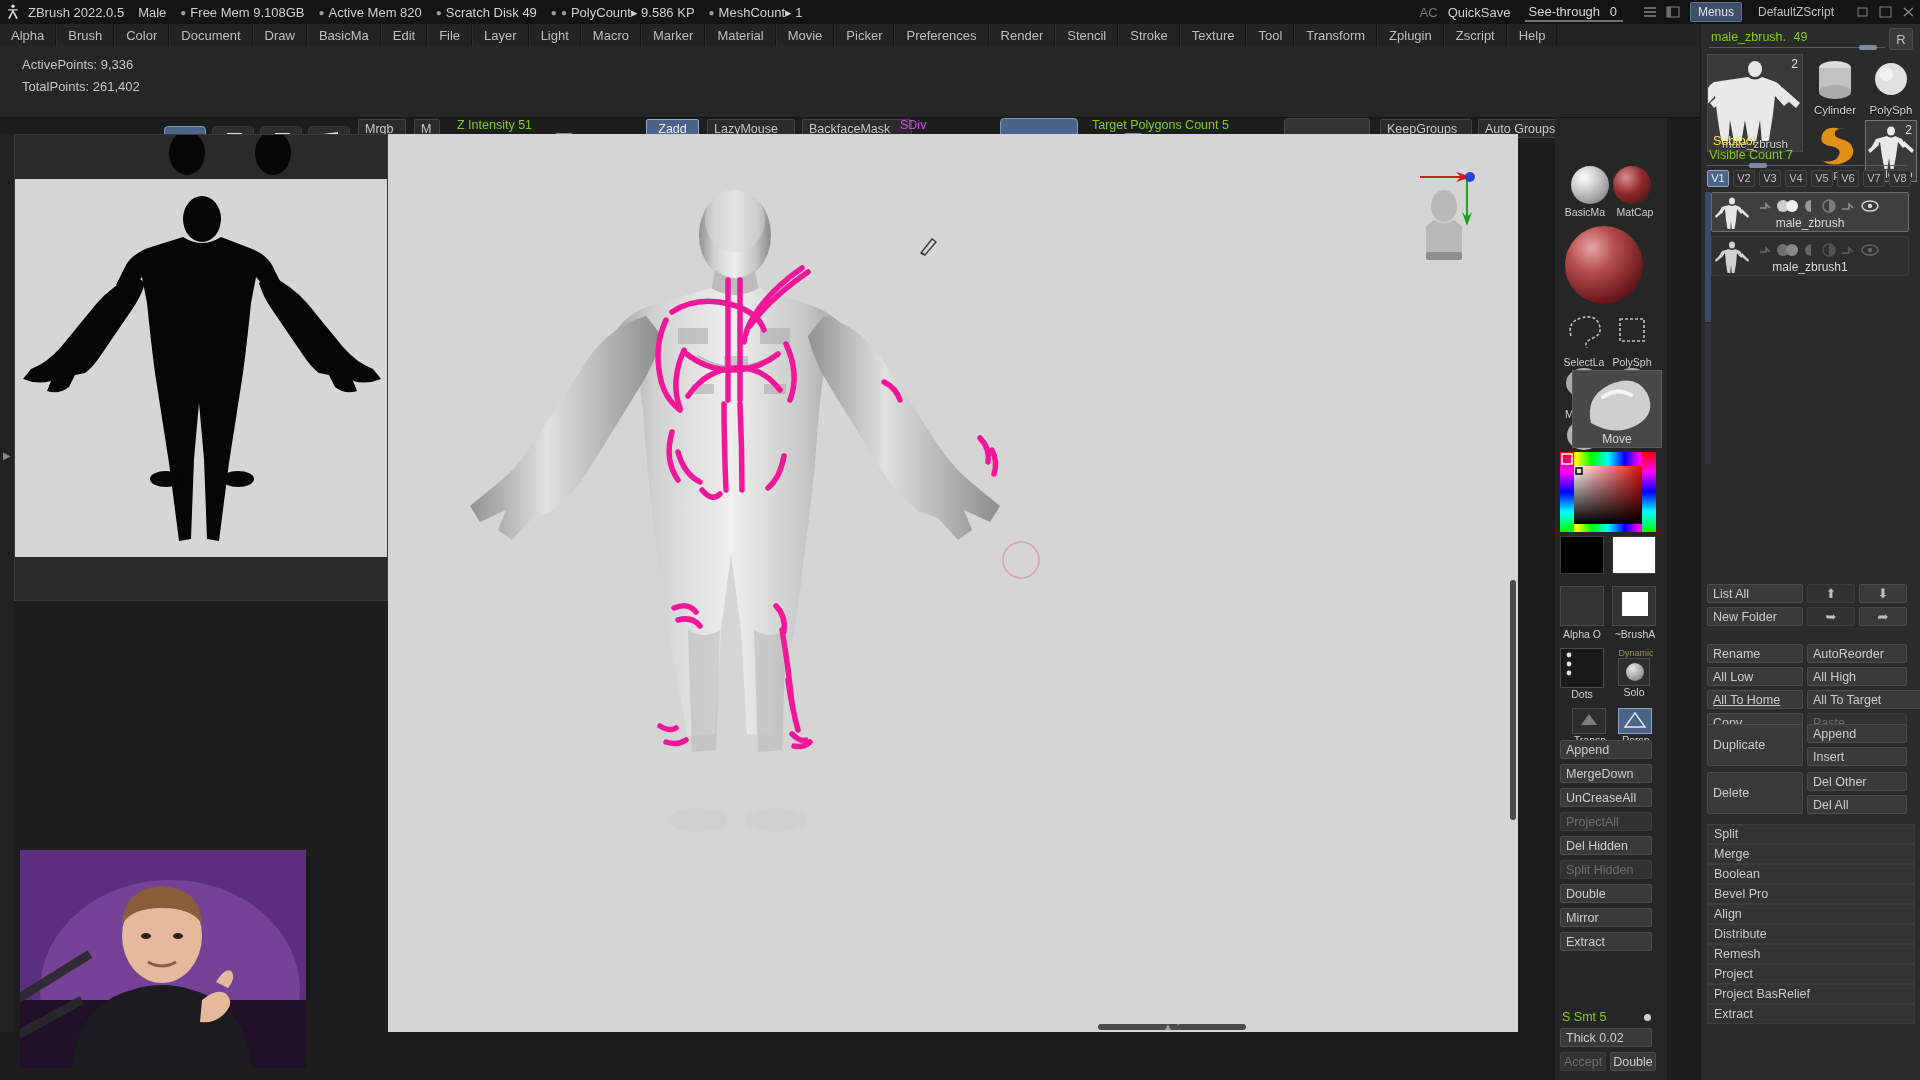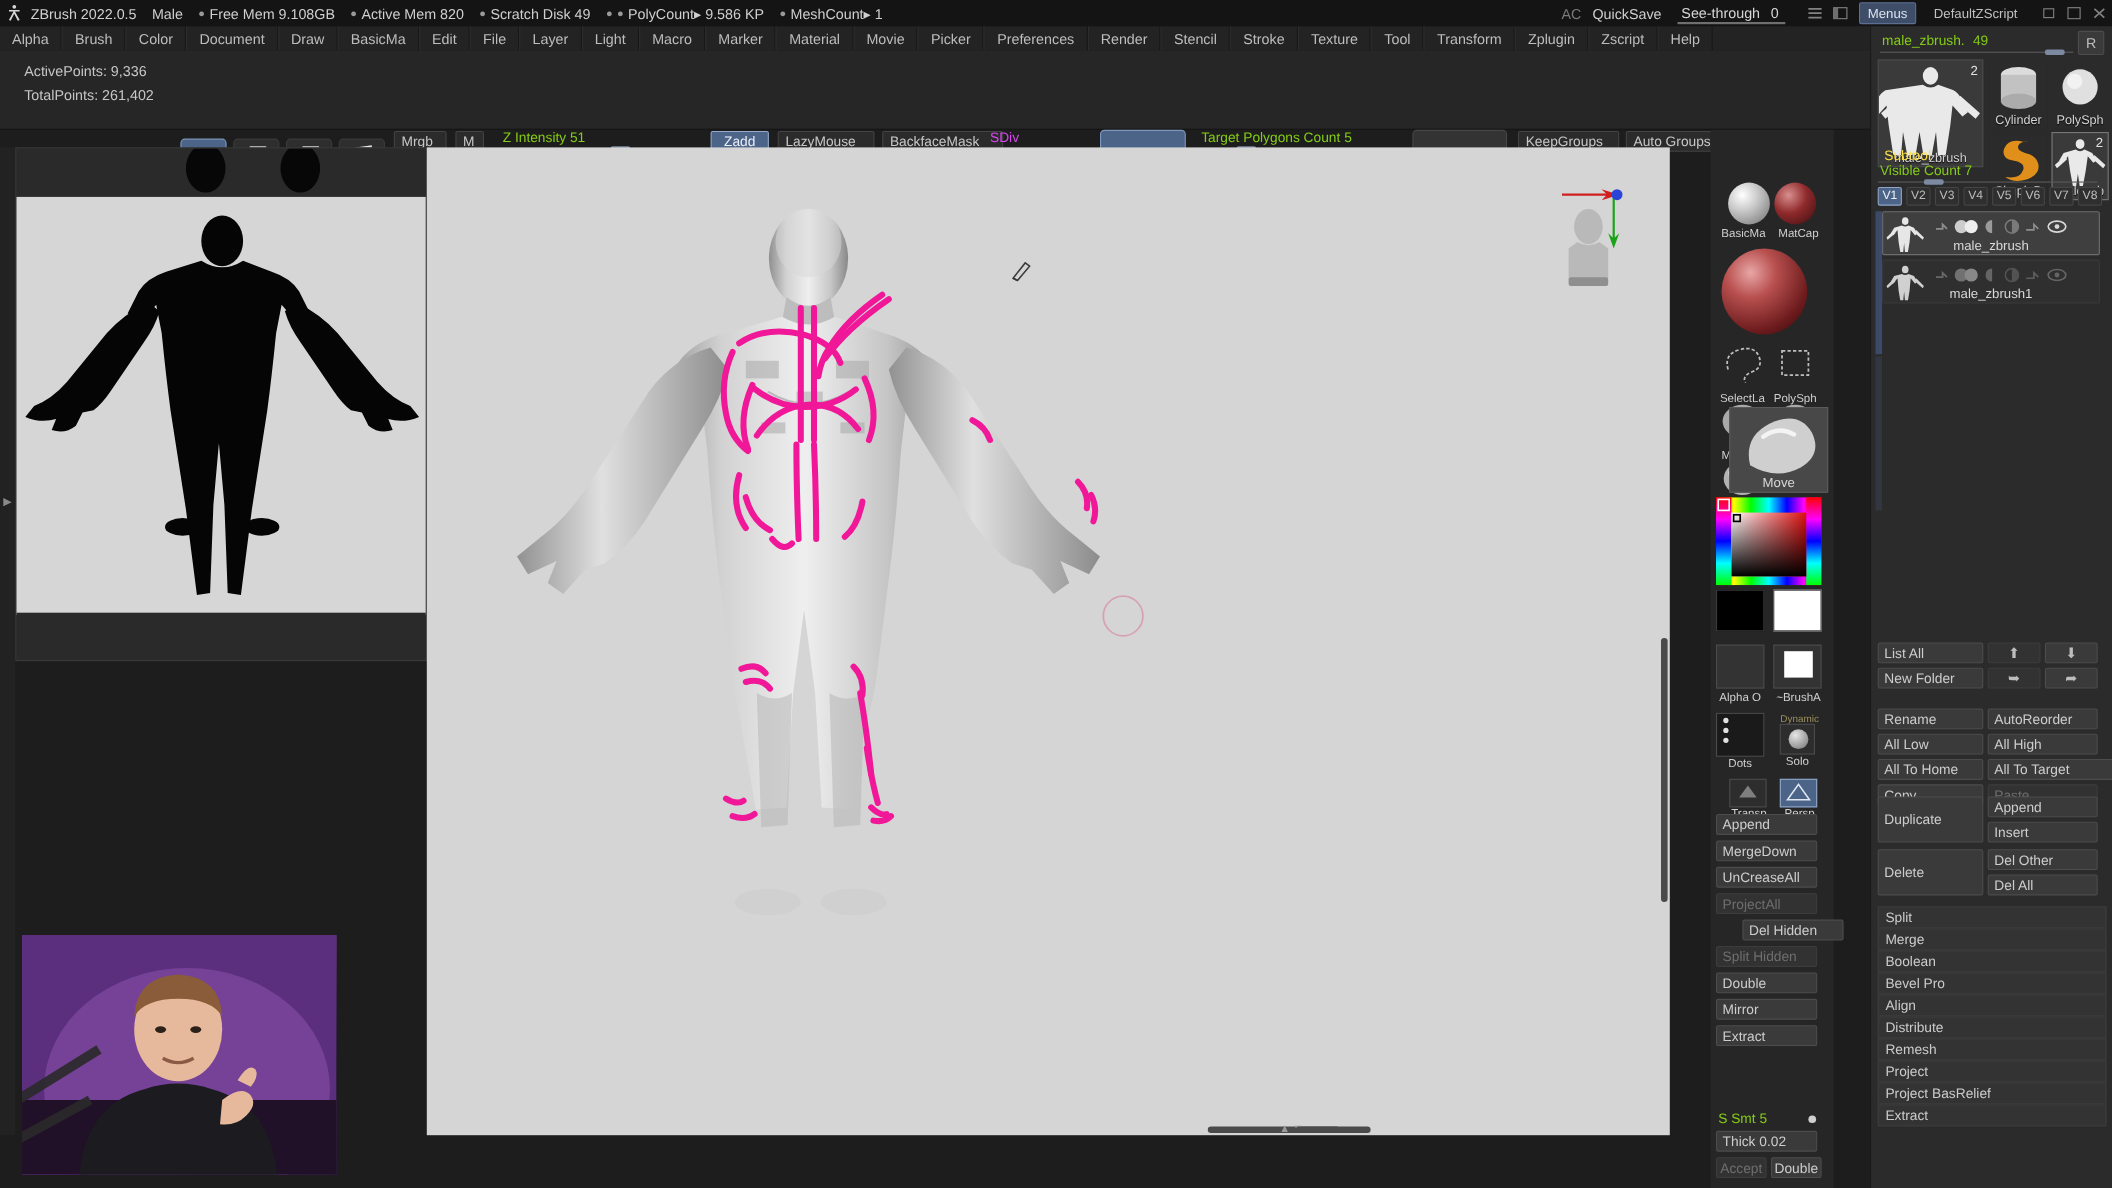--- a/index.html
+++ b/index.html
@@ -684,21 +684,21 @@
         </g>
       </svg>
   </div>
   <div class="sm-lbl" style="left:1614px;top:734px;width:44px">Persp</div>
 
   <div id="geo-buttons">
       <div class="pbtn" style="left: 1560px; top: 740px; width: 92px; position: absolute;">Append</div>
       <div class="pbtn" style="left: 1560px; top: 764px; width: 92px; position: absolute;">MergeDown</div>
       <div class="pbtn" style="left: 1560px; top: 788px; width: 92px; position: absolute;">UnCreaseAll</div>
       <div class="pbtn dis" style="left: 1560px; top: 812px; width: 92px; position: absolute;">ProjectAll</div>
-      <div class="pbtn" style="left: 1560px; top: 836px; width: 92px; position: absolute; margin-left: 24px;">Del Hidden</div>
+      <div class="pbtn" style="left: 1560px; top: 836px; width: 92px; position: absolute;">Del Hidden</div>
       <div class="pbtn dis" style="left: 1560px; top: 860px; width: 92px; position: absolute;">Split Hidden</div>
       <div class="pbtn" style="left: 1560px; top: 884px; width: 92px; position: absolute;">Double</div>
       <div class="pbtn" style="left: 1560px; top: 908px; width: 92px; position: absolute;">Mirror</div>
       <div class="pbtn" style="left: 1560px; top: 932px; width: 92px; position: absolute;">Extract</div>
     </div>
   <div class="slider" style="left:1560px;top:1010px;width:92px">
     <span class="lab">S Smt 5</span>
   </div>
   <div style="position:absolute;left:1644px;top:1014px;width:7px;height:7px;border-radius:50%;background:#cfcfcf"></div>
   <div class="pbtn" style="left:1560px;top:1028px;width:92px">Thick 0.02</div>
@@ -866,21 +866,21 @@
     <div class="pbtn dis icon" style="left:106px;top:560px;width:48px">⬆</div>
     <div class="pbtn icon" style="left:158px;top:560px;width:48px">⬇</div>
     <div class="pbtn dis icon" style="left:106px;top:583px;width:48px">➥</div>
     <div class="pbtn icon" style="left:158px;top:583px;width:48px">➦</div>
 
     <div id="subtool-grid">
         <div class="pbtn" style="left: 6px; top: 620px; width: 96px; position: absolute;">Rename</div>
         <div class="pbtn" style="left: 106px; top: 620px; width: 100px; position: absolute;">AutoReorder</div>
         <div class="pbtn" style="left: 6px; top: 643px; width: 96px; position: absolute;">All Low</div>
         <div class="pbtn" style="left: 106px; top: 643px; width: 100px; position: absolute;">All High</div>
-        <div class="pbtn" style="left: 6px; top: 666px; width: 96px; position: absolute;">All To Home</div>
+        <div class="pbtn" style="left: 6px; top: 666px; width: 96px; position: absolute; text-decoration: underline;">All To Home</div>
         <div class="pbtn" style="left: 106px; top: 666px; width: 124px; position: absolute;">All To Target</div>
         <div class="pbtn" style="left: 6px; top: 689px; width: 96px; position: absolute;">Copy</div>
         <div class="pbtn dis" style="left: 106px; top: 689px; width: 100px; position: absolute;">Paste</div>
       </div>
 
     <div class="pbtn" style="left:6px;top:700px;width:96px;height:42px">Duplicate</div>
     <div class="pbtn" style="left:106px;top:700px;width:100px">Append</div>
     <div class="pbtn" style="left:106px;top:723px;width:100px">Insert</div>
 
     <div class="pbtn" style="left:6px;top:748px;width:96px;height:42px">Delete</div>

